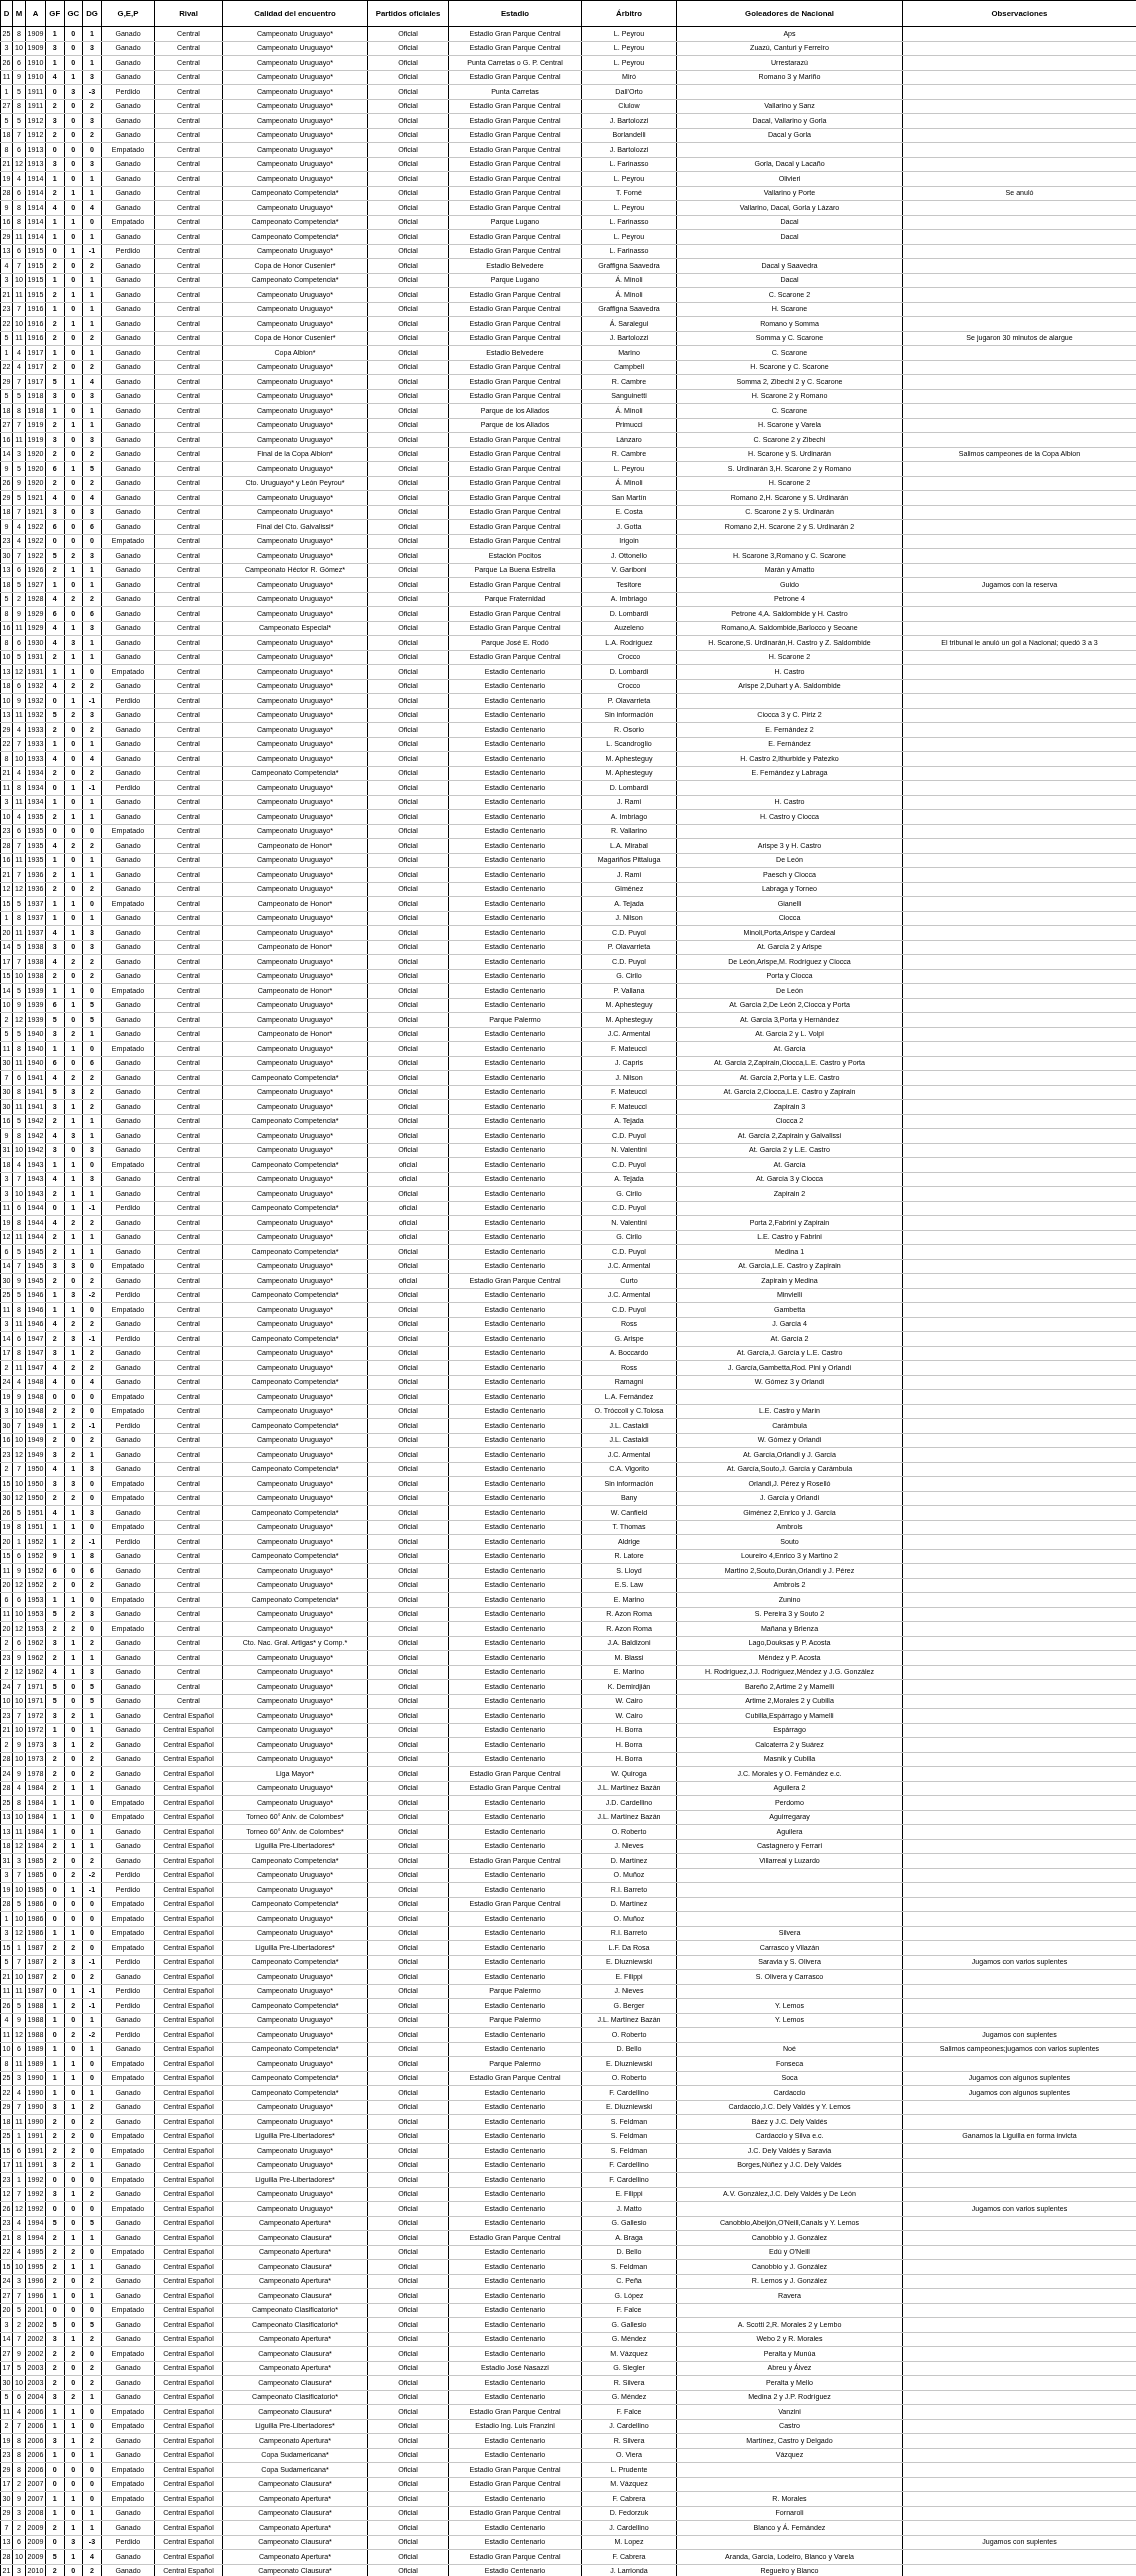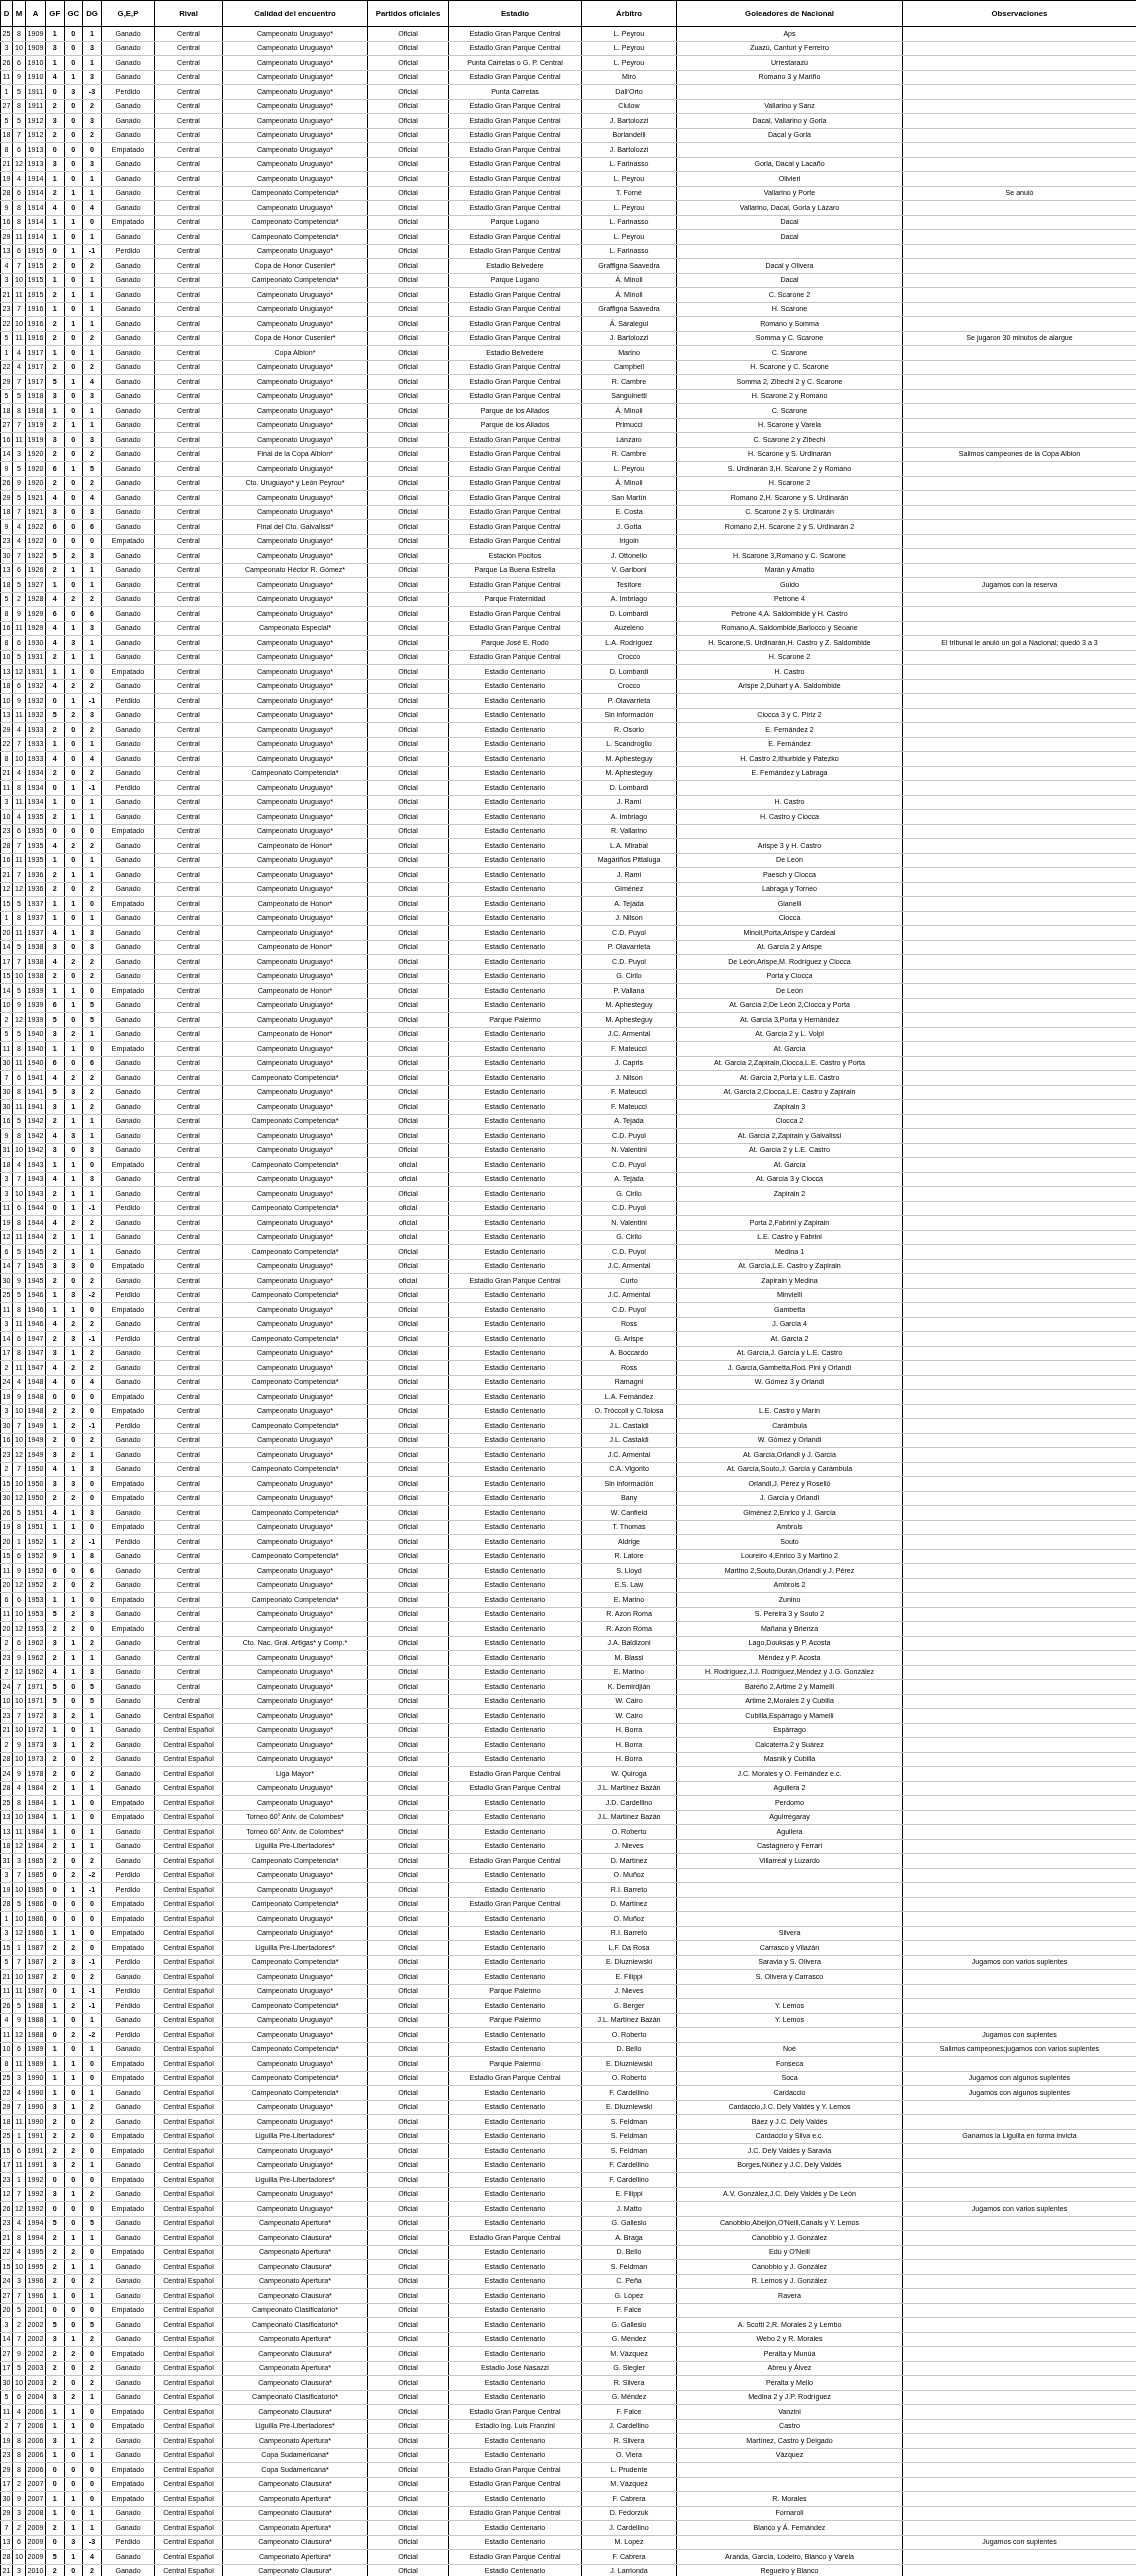--- a/index.html
+++ b/index.html
@@ -316,21 +316,21 @@
           <td>1915</td>
           <td class="bold">2</td>
           <td class="bold">0</td>
           <td class="bold">2</td>
           <td>Ganado</td>
           <td>Central</td>
           <td>Copa de Honor Cusenier*</td>
           <td>Oficial</td>
           <td>Estadio Belvedere</td>
           <td>Graffigna Saavedra</td>
-          <td>Dacal y Olivera</td>
+          <td>Dacal y Saavedra</td>
           <td></td>
         </tr>
         <tr>
           <td>3</td>
           <td>10</td>
           <td>1915</td>
           <td class="bold">1</td>
           <td class="bold">0</td>
           <td class="bold">1</td>
           <td>Ganado</td>

